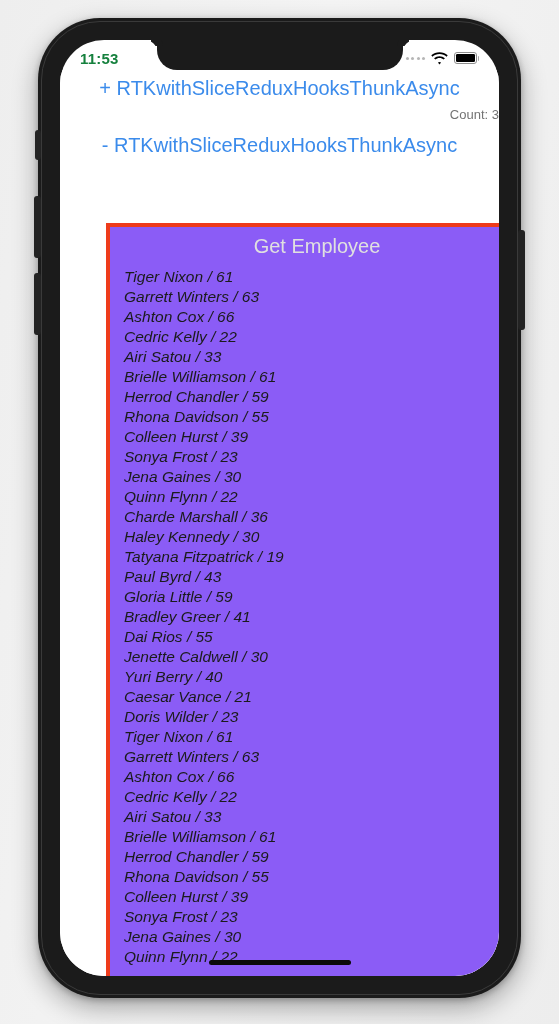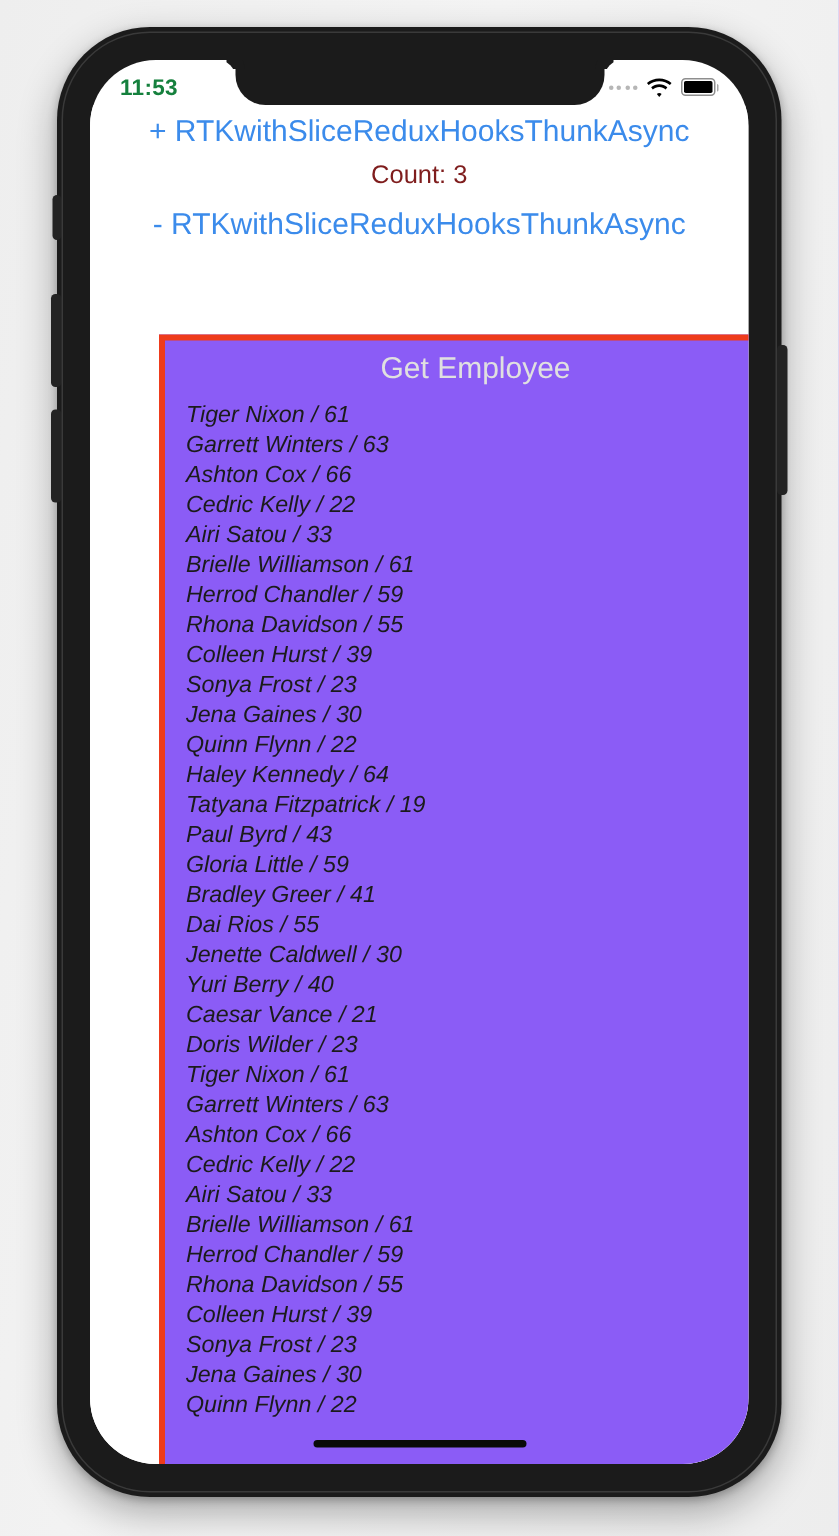--- a/index.html
+++ b/index.html
@@ -106,23 +106,23 @@
   .link-row{
     text-align:center;
     color:#3b8beb;
     font-size:20px;
     line-height:1.0;
     padding:8px 0 6px;
     cursor:pointer;
     white-space:nowrap;
   }
   .count-row{
-    text-align:center;
-    color:#7f1d1d;
-    font-size:17px;
+    text-align:right;
+    color:#737373;
+    font-size:13px;
     padding:3px 0 5px;
   }
 
   
   .highlight-box{
     position:absolute;
     left:46px; top:152px;
     width:422px; height:783px;
     border:4px solid #ee3b1b;
     background:#8b5cf6;
@@ -214,21 +214,22 @@
             <li>Ashton Cox / 66</li>
             <li>Cedric Kelly / 22</li>
             <li>Airi Satou / 33</li>
             <li>Brielle Williamson / 61</li>
             <li>Herrod Chandler / 59</li>
             <li>Rhona Davidson / 55</li>
             <li>Colleen Hurst / 39</li>
             <li>Sonya Frost / 23</li>
             <li>Jena Gaines / 30</li>
             <li>Quinn Flynn / 22</li>
-            <li>Haley Kennedy / 64</li>
+            <li>Charde Marshall / 36</li>
+            <li>Haley Kennedy / 30</li>
             <li>Tatyana Fitzpatrick / 19</li>
             <li>Paul Byrd / 43</li>
             <li>Gloria Little / 59</li>
             <li>Bradley Greer / 41</li>
             <li>Dai Rios / 55</li>
             <li>Jenette Caldwell / 30</li>
             <li>Yuri Berry / 40</li>
             <li>Caesar Vance / 21</li>
             <li>Doris Wilder / 23</li>
             <li>Tiger Nixon / 61</li>

